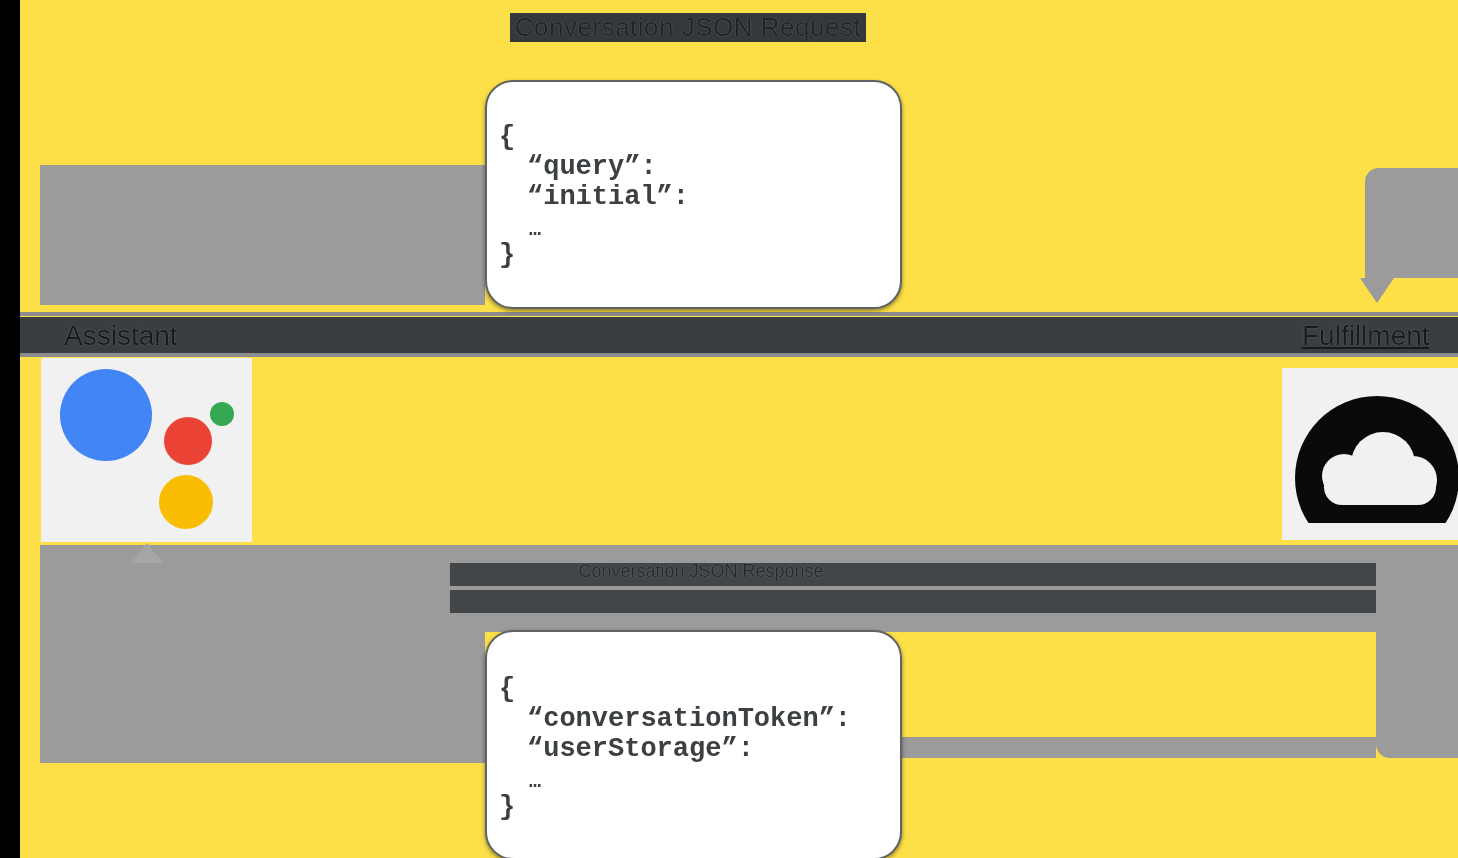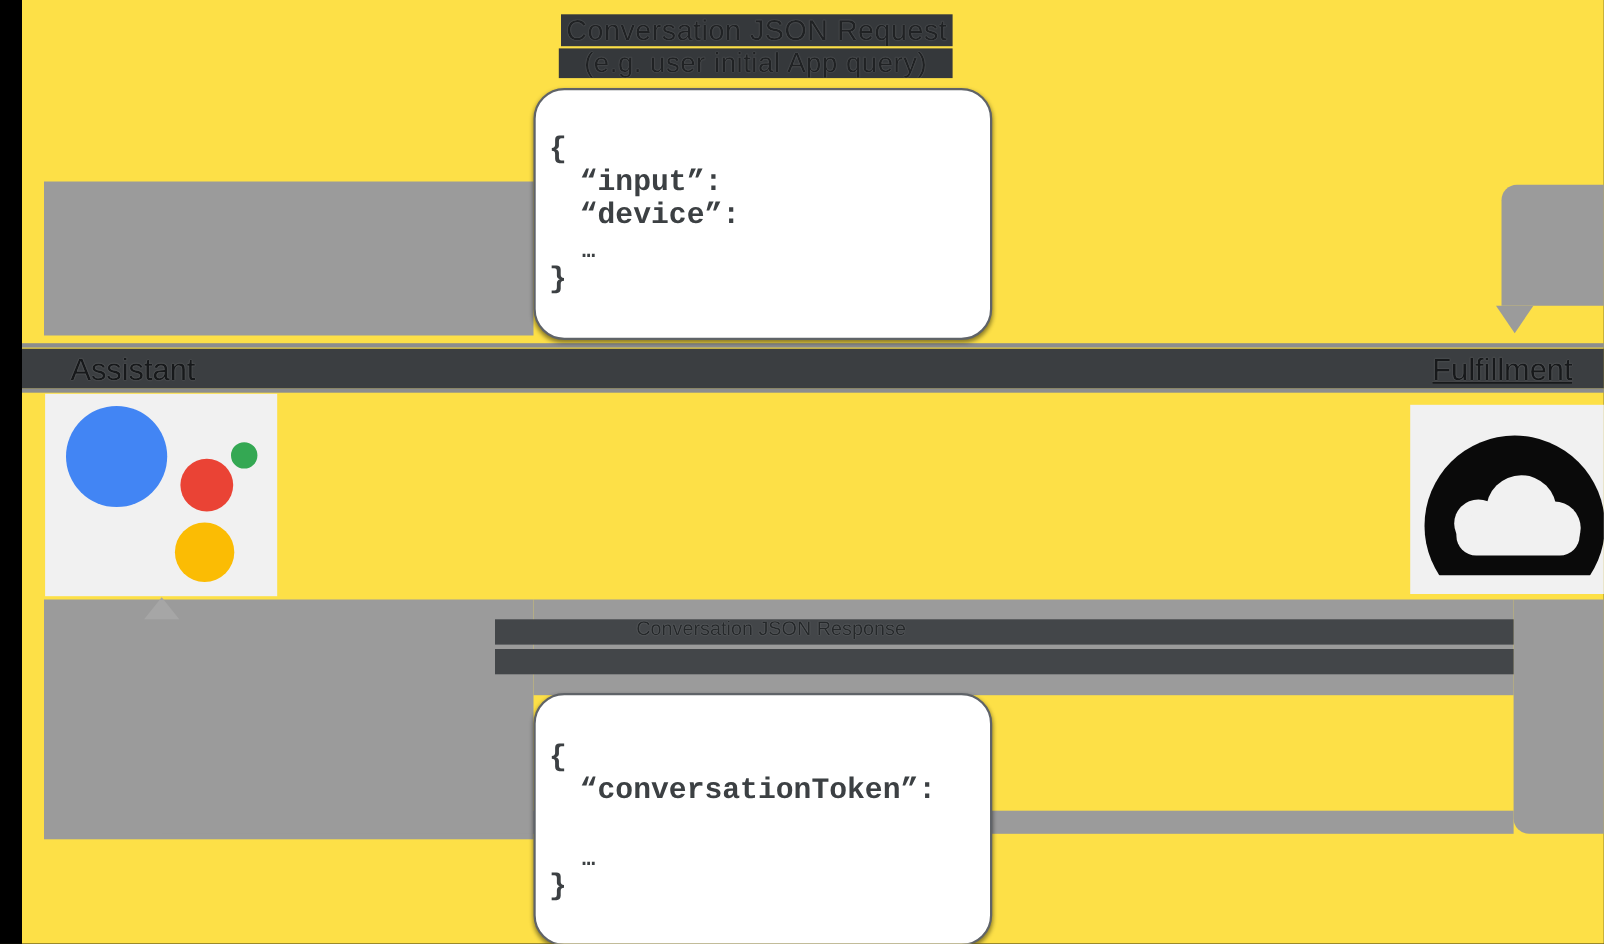--- a/index.html
+++ b/index.html
@@ -66,21 +66,20 @@
   .c-brace{left:12px;}
   .c-key{left:40px;}
   .c-ellipsis{left:42px;font-size:20px;}
 </style>
 </head>
 <body>
 
 <div class="stage">
 
   <div class="abs chip chip-req1">Conversation JSON Request</div>
-  <div class="abs chip chip-req2">(e.g. user initial App query)</div>
 
   <div class="abs gfield field-a"></div>
   <div class="abs gfield elbow-top"></div>
   <div class="abs arrow-down"></div>
 
   <div class="abs gfield field-c"></div>
   <div class="abs gfield band-e"></div>
   <div class="abs gfield elbow-bottom"></div>
   <div class="abs gfield bar-f"></div>
   <div class="abs arrow-up"></div>
@@ -114,26 +113,27 @@
         <circle cx="62" cy="108" r="22"></circle>
         <circle cx="101" cy="96" r="32"></circle>
         <circle cx="131" cy="112" r="24"></circle>
         <rect x="42" y="100" width="112" height="37" rx="18"></rect>
       </g>
     </svg>
   </div>
 
   <div class="abs jbox jbox-req">
     <div class="code c-brace" style="top:40px">{</div>
-    <div class="code c-key" style="top:70px">“input”:</div>
-    <div class="code c-key" style="top:100px">“device”:</div>
+    <div class="code c-key" style="top:70px">“query”:</div>
+    <div class="code c-key" style="top:100px">“initial”:</div>
     <div class="code c-ellipsis" style="top:136px">…</div>
     <div class="code c-brace" style="top:158px">}</div>
   </div>
 
   <div class="abs jbox jbox-resp">
     <div class="code c-brace" style="top:42px">{</div>
     <div class="code c-key" style="top:72px">“conversationToken”:</div>
+    <div class="code c-key" style="top:102px">“userStorage”:</div>
     <div class="code c-ellipsis" style="top:138px">…</div>
     <div class="code c-brace" style="top:160px">}</div>
   </div>
 
 </div>
 
 </body></html>

